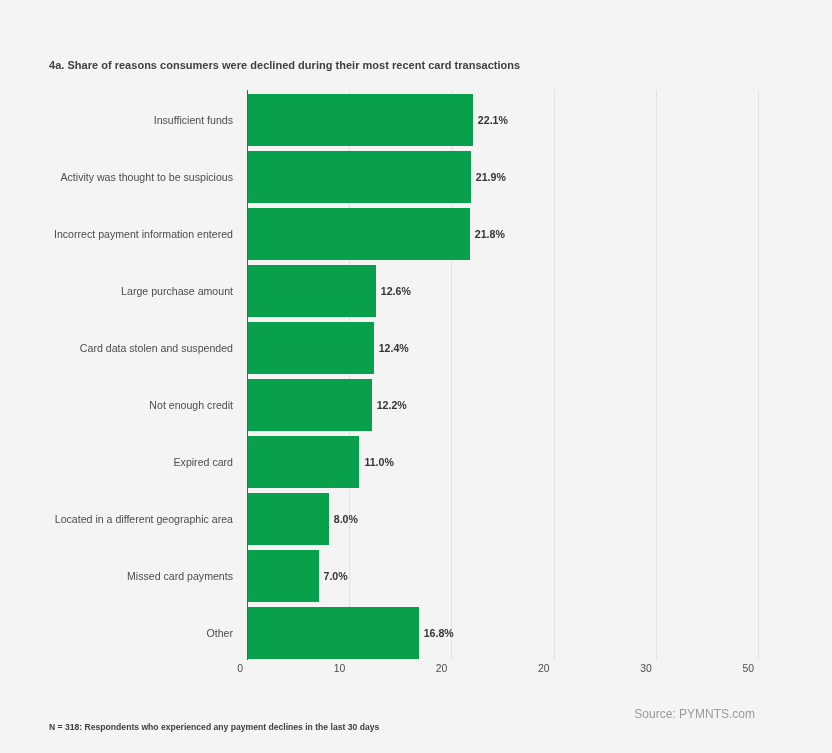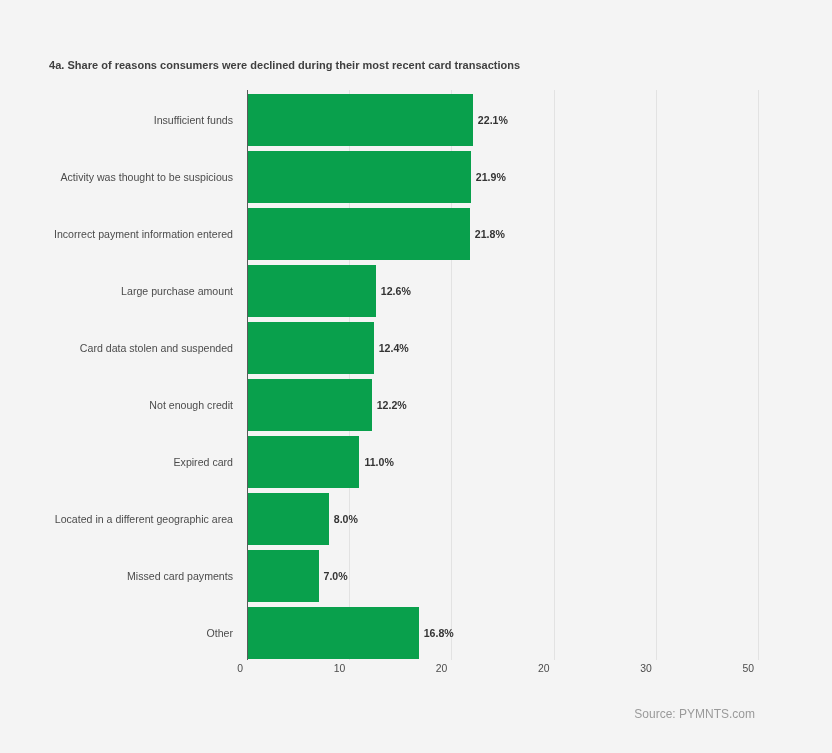--- a/index.html
+++ b/index.html
@@ -230,14 +230,15 @@
   <div id="ticks">
       <div class="tick-label" style="left: 247px;">0</div>
       <div class="tick-label" style="left: 349.2px;">10</div>
       <div class="tick-label" style="left: 451.4px;">20</div>
       <div class="tick-label" style="left: 553.6px;">20</div>
       <div class="tick-label" style="left: 655.8px;">30</div>
       <div class="tick-label" style="left: 758px;">50</div>
     </div>
 
   <div id="source">Source: PYMNTS.com</div>
+  <div id="note">N = 318: Respondents who experienced any payment declines in the last 30 days</div>
 
 </div>
 
 </body></html>

